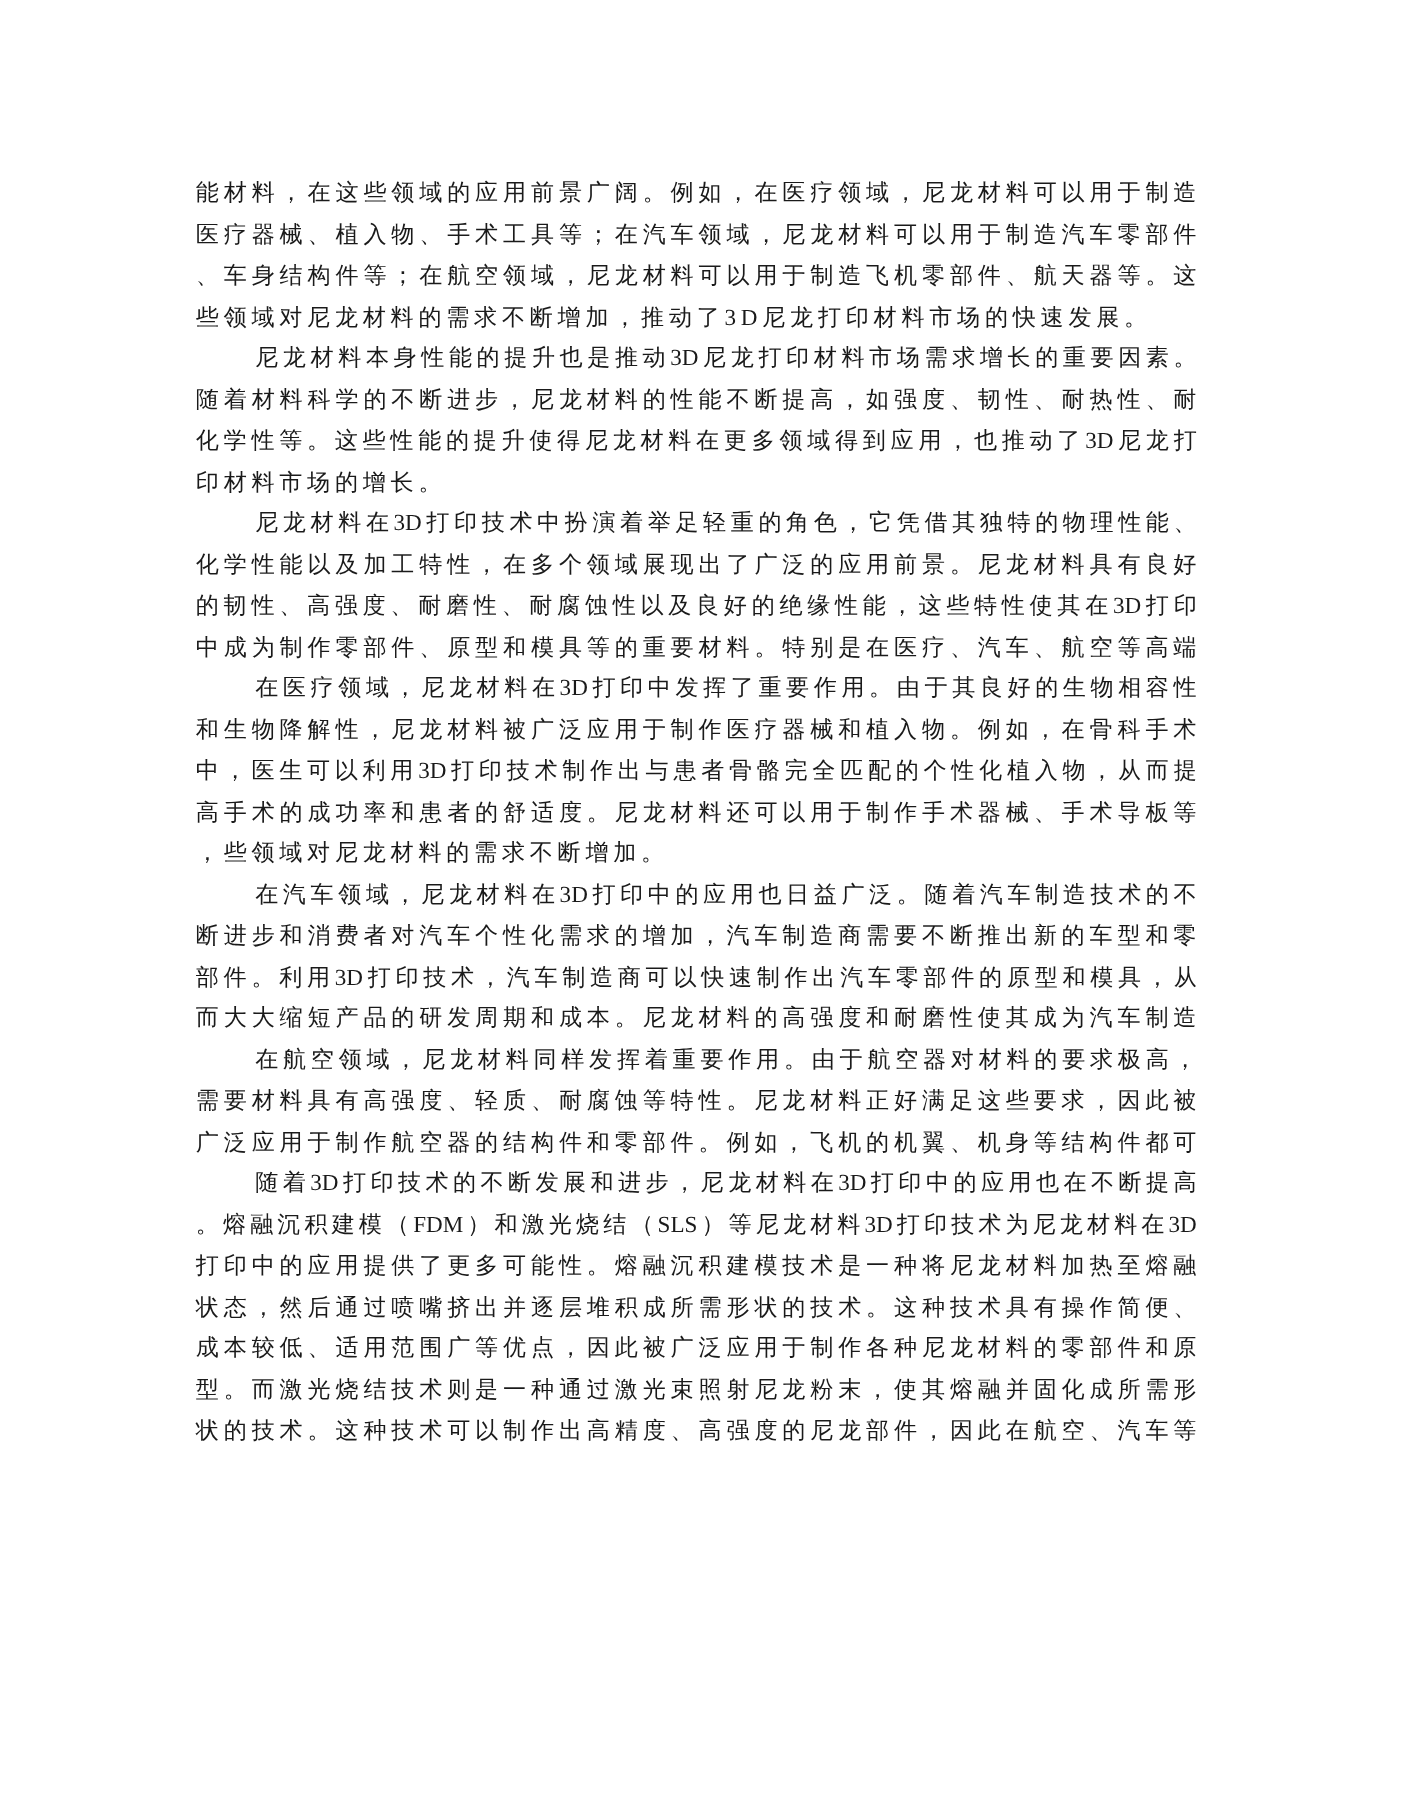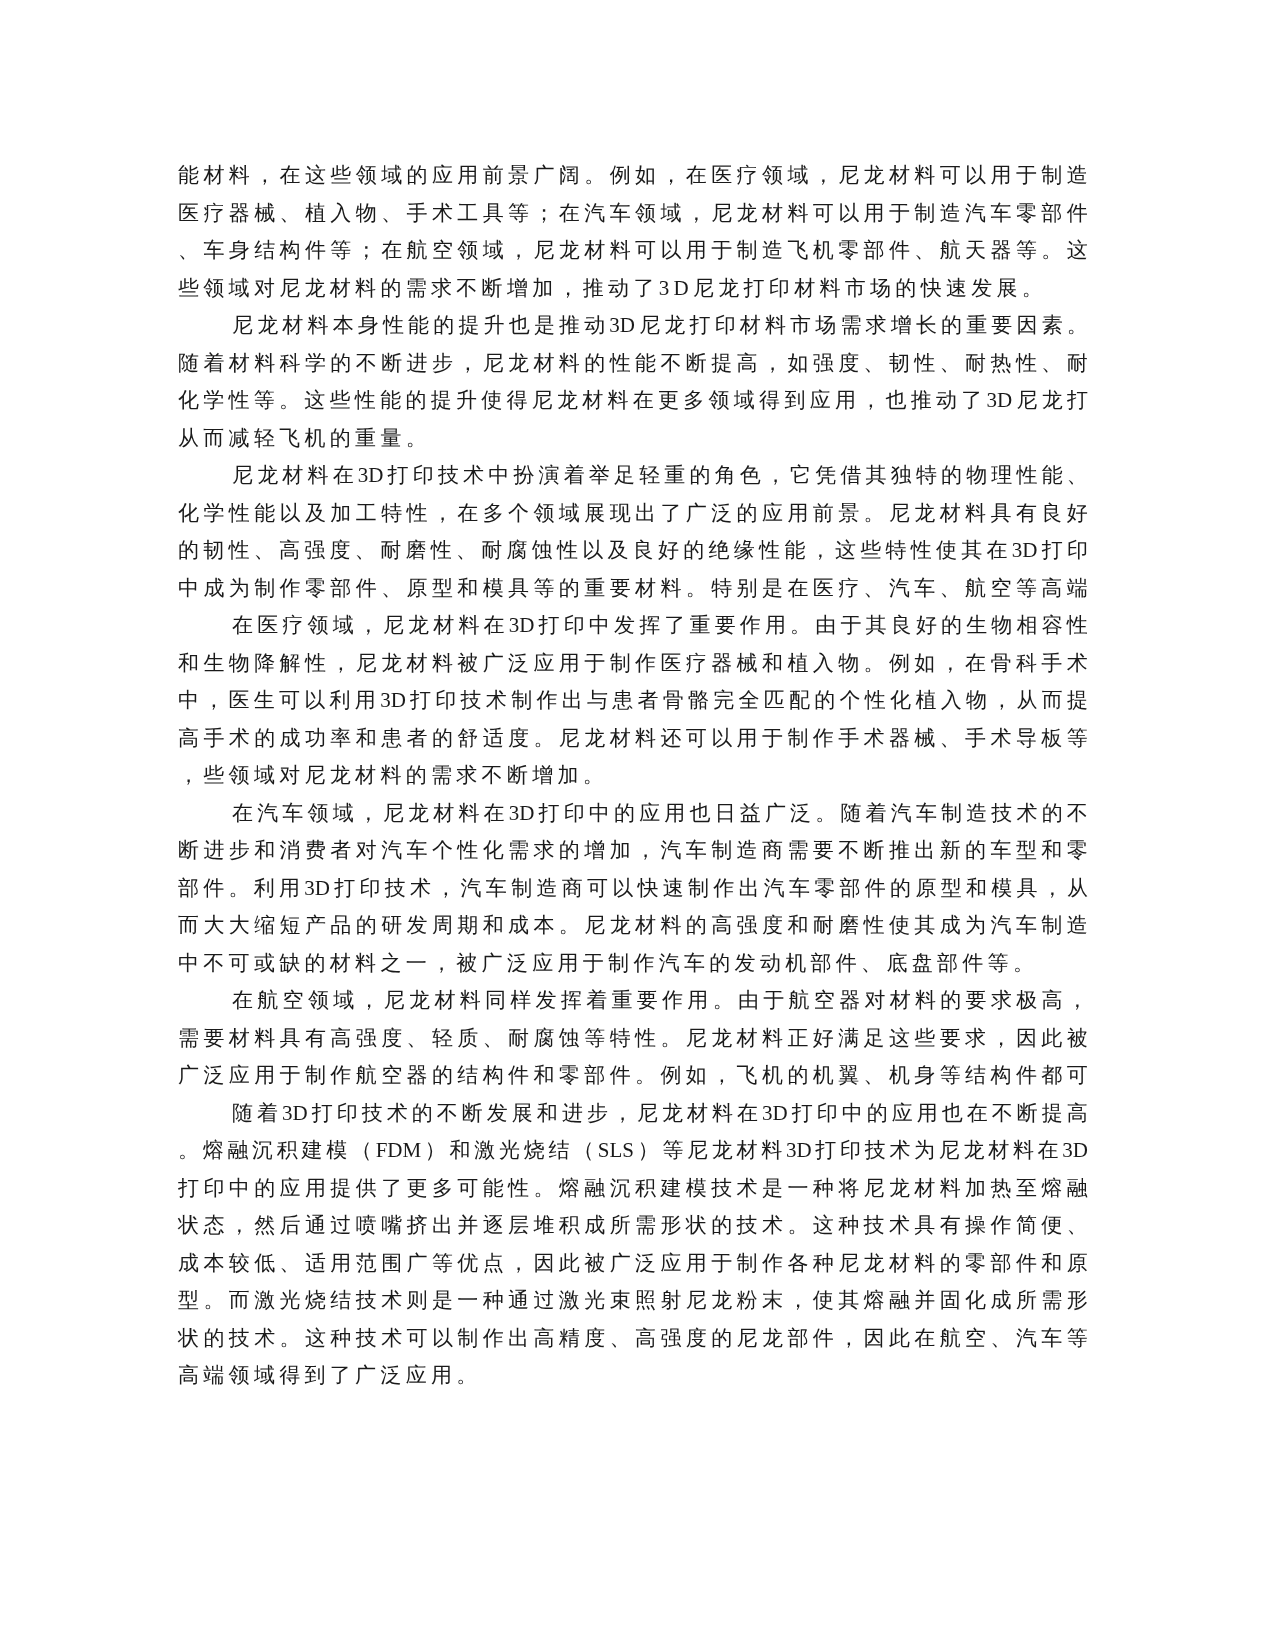--- a/index.html
+++ b/index.html
@@ -269,21 +269,21 @@
         <span>，</span>
         <span>也</span>
         <span>推</span>
         <span>动</span>
         <span>了</span>
         <span>3D</span>
         <span>尼</span>
         <span>龙</span>
         <span>打</span>
       </div>
-      <div class="line">从而减轻飞机的重量。</div>
+      <div class="line">印材料市场的增长。</div>
       <div class="line indent justify">
         <span>尼</span>
         <span>龙</span>
         <span>材</span>
         <span>料</span>
         <span>在</span>
         <span>3D</span>
         <span>打</span>
         <span>印</span>
         <span>技</span>
@@ -721,21 +721,20 @@
         <span>性</span>
         <span>使</span>
         <span>其</span>
         <span>成</span>
         <span>为</span>
         <span>汽</span>
         <span>车</span>
         <span>制</span>
         <span>造</span>
       </div>
-      <div class="line">中不可或缺的材料之一，被广泛应用于制作汽车的发动机部件、底盘部件等。</div>
       <div class="line indent justify">
         <span>在</span>
         <span>航</span>
         <span>空</span>
         <span>领</span>
         <span>域</span>
         <span>，</span>
         <span>尼</span>
         <span>龙</span>
         <span>材</span>
@@ -1097,15 +1096,14 @@
         <span>因</span>
         <span>此</span>
         <span>在</span>
         <span>航</span>
         <span>空</span>
         <span>、</span>
         <span>汽</span>
         <span>车</span>
         <span>等</span>
       </div>
-      <div class="line">高端领域得到了广泛应用。</div>
     </section>
 </main>
 
 </body></html>

